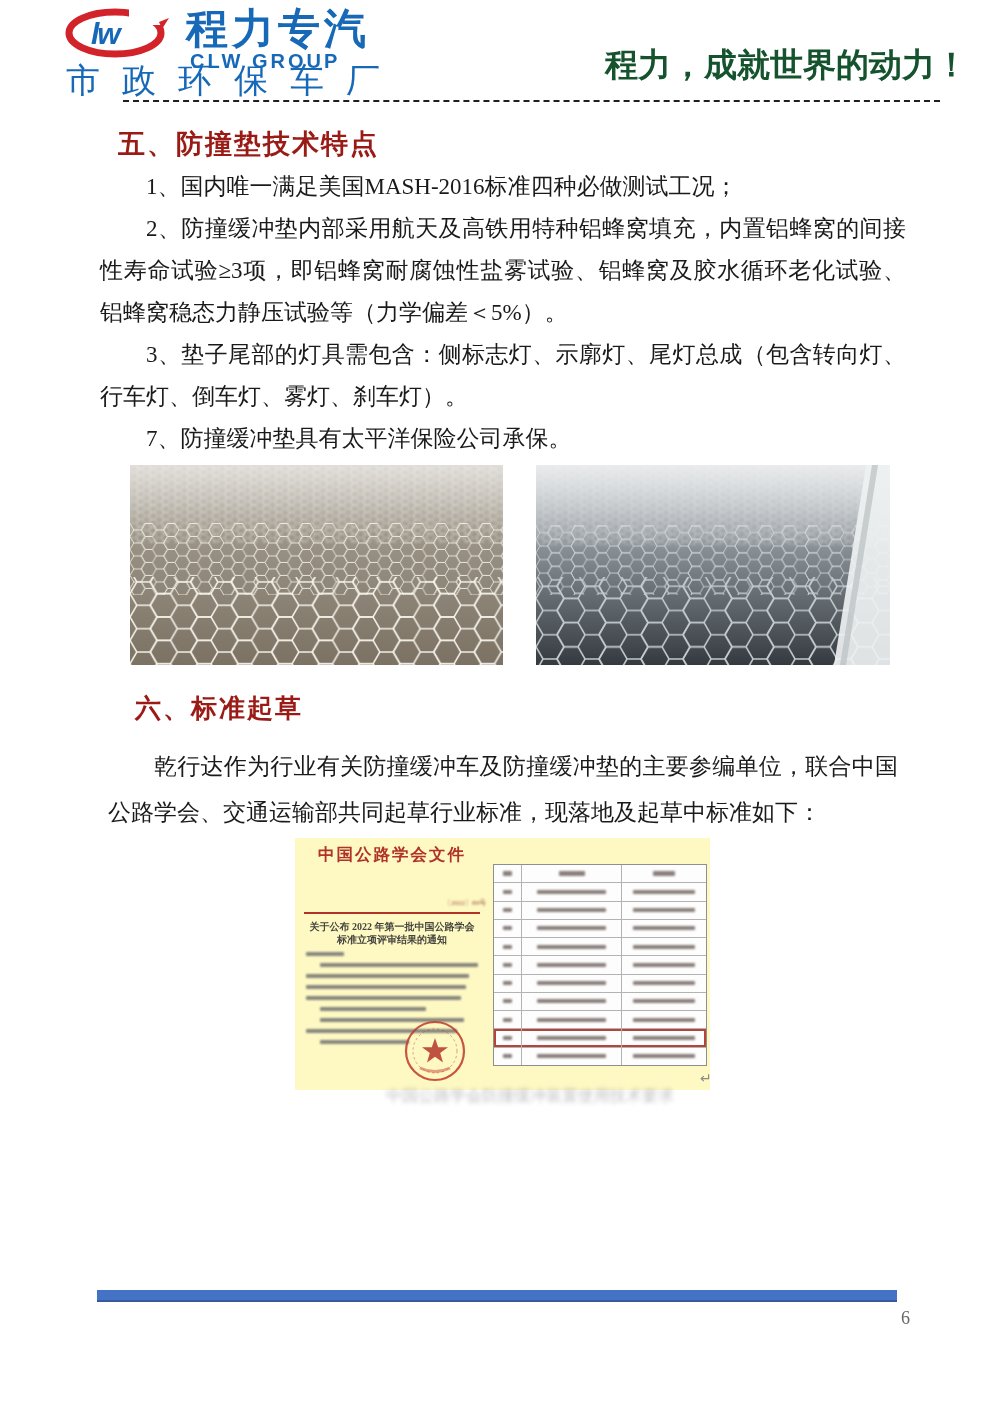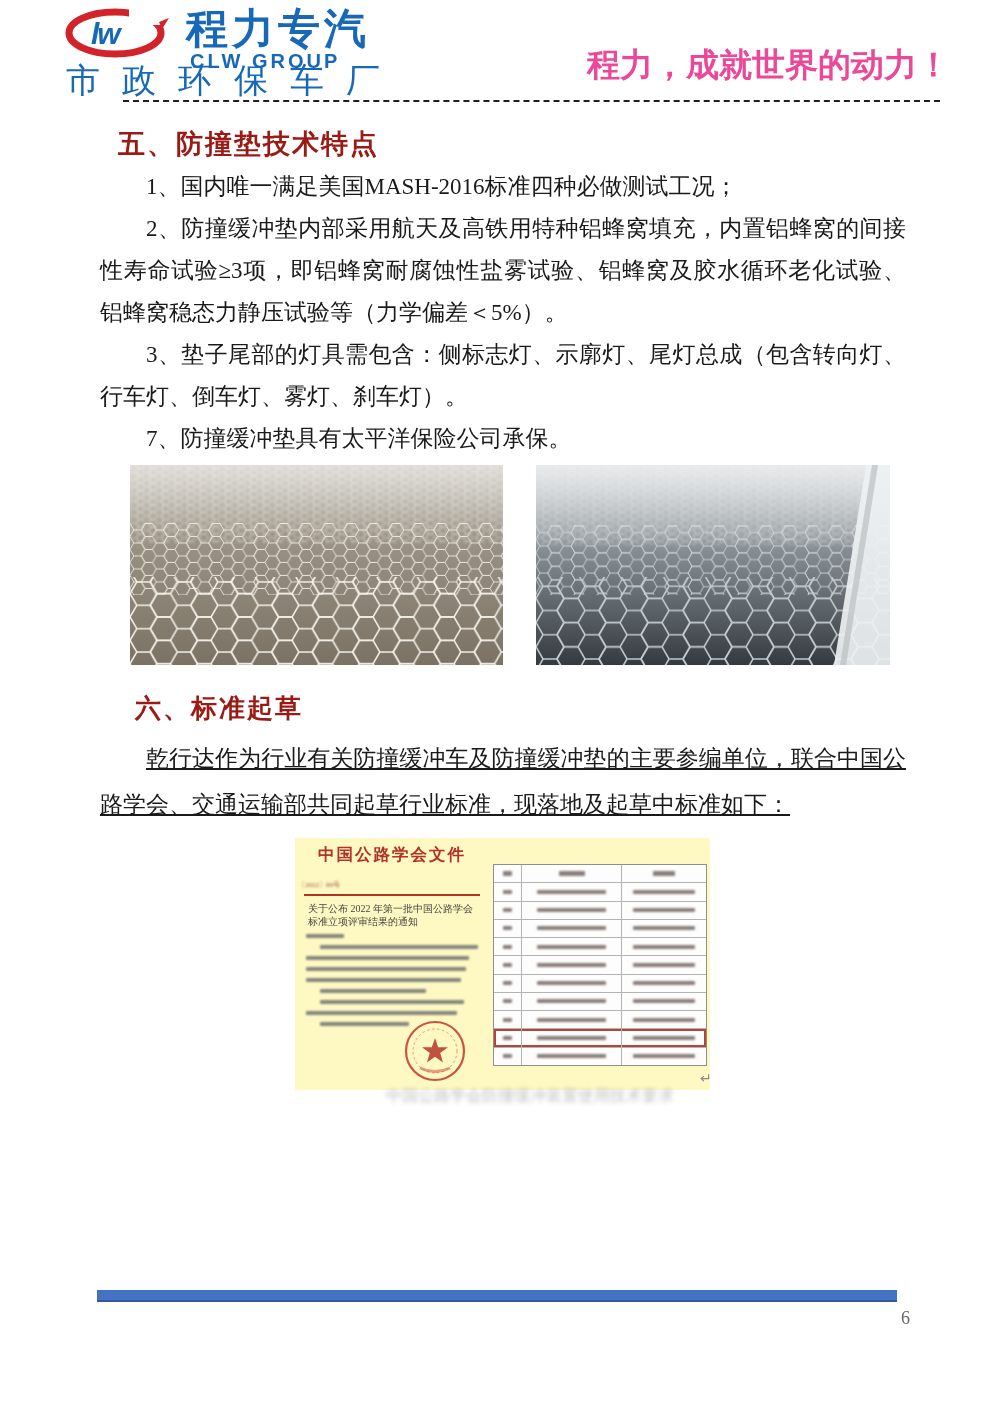--- a/index.html
+++ b/index.html
@@ -6,46 +6,46 @@
   .page{position:relative;width:1000px;height:1415px;margin:0 auto;background:#ffffff;overflow:hidden;
         font-family:"Liberation Serif","DejaVu Serif",serif;color:#1a1a1a;padding-left:42px;}
   
   .logo-mark{position:absolute;left:63px;top:8px;}
   .brand-cn{position:absolute;left:186px;top:8px;font-family:"Liberation Sans","DejaVu Sans",sans-serif;
             font-weight:800;font-size:42px;line-height:42px;color:#1769b8;letter-spacing:4px;}
   .brand-en{position:absolute;left:190px;top:50px;font-family:"Liberation Sans","DejaVu Sans",sans-serif;
             font-weight:800;font-size:20px;color:#1769b8;letter-spacing:3px;}
   .factory{position:absolute;left:66px;top:58px;font-family:"Liberation Sans","DejaVu Sans",sans-serif;
            font-weight:400;font-size:34px;color:#1769b8;letter-spacing:22px;white-space:nowrap;}
-  .slogan{position:absolute;left:587px;top:46px;width:360px;font-size:33px;line-height:38px;
-          color:#ec4899;font-weight:600;white-space:nowrap;}
+  .slogan{position:absolute;left:605px;top:46px;width:360px;font-size:33px;line-height:38px;
+          color:#14532d;font-weight:600;white-space:nowrap;}
   .dashline{position:absolute;left:123px;top:100px;width:817px;border-top:2px dashed #1f1f1f;}
   
   .sec-title{position:absolute;font-family:"Liberation Sans","DejaVu Sans",sans-serif;font-weight:800;
              color:#9a1b15;letter-spacing:2px;white-space:nowrap;text-align:right;}
   .sec5-title{left:118px;top:126px;font-size:27px;}
   .sec6-title{left:135px;top:691px;font-size:26px;}
   
   .body-block{position:absolute;left:100px;width:806px;font-size:23px;text-align:justify;}
   .s5-paras{top:166px;line-height:42px;}
   .s5-paras p{margin:0;text-indent:2em;}
   .s6-para{top:736px;line-height:46px;}
-  .s6-para p{margin:0;text-indent:2em;text-decoration:underline;}
+  .s6-para p{margin:8px;text-indent:2em;}
   
   .photo{position:absolute;top:465px;height:200px;}
   .photo-left{left:130px;width:373px;}
   .photo-right{left:536px;width:354px;}
   
   .figure{position:absolute;left:295px;top:838px;width:415px;height:252px;background:#fef9c3;}
   .doc{position:absolute;left:3px;top:0;width:188px;height:252px;}
   .doc-title{font-size:16.5px;font-weight:800;color:#b03228;text-align:center;letter-spacing:2px;
              margin-top:6px;filter:blur(.3px);white-space:nowrap;}
-  .doc-number{font-size:7px;color:#9c4a42;text-align:left;margin-top:14px;filter:blur(.8px);}
+  .doc-number{font-size:7px;color:#9c4a42;text-align:right;margin-top:32px;filter:blur(.8px);}
   .doc-redline{height:2px;background:#b03228;margin:4px 6px 0 6px;filter:blur(.3px);}
-  .notice-title{font-size:10px;font-weight:400;color:#45453f;text-align:left;line-height:13px;
+  .notice-title{font-size:10px;font-weight:700;color:#45453f;text-align:center;line-height:13px;
                 margin:6px 10px 0 10px;filter:blur(.5px);}
   .doc-body{margin:6px 8px 0 8px;}
   .bl{display:block;background:#85857e;filter:blur(.9px);border-radius:1px;}
   .doc-body .bl{height:4px;margin-bottom:7px;}
   .seal{position:absolute;left:102px;top:178px;}
   
   .stable{position:absolute;left:198px;top:26px;width:212px;height:200px;border:1px solid #8f8f8f;
           display:flex;flex-direction:column;background:#fdfdfd;filter:blur(.2px);}
   .trow{flex:1;display:flex;border-top:1px solid #b3b3b3;}
   .trow:first-child{border-top:none;}

